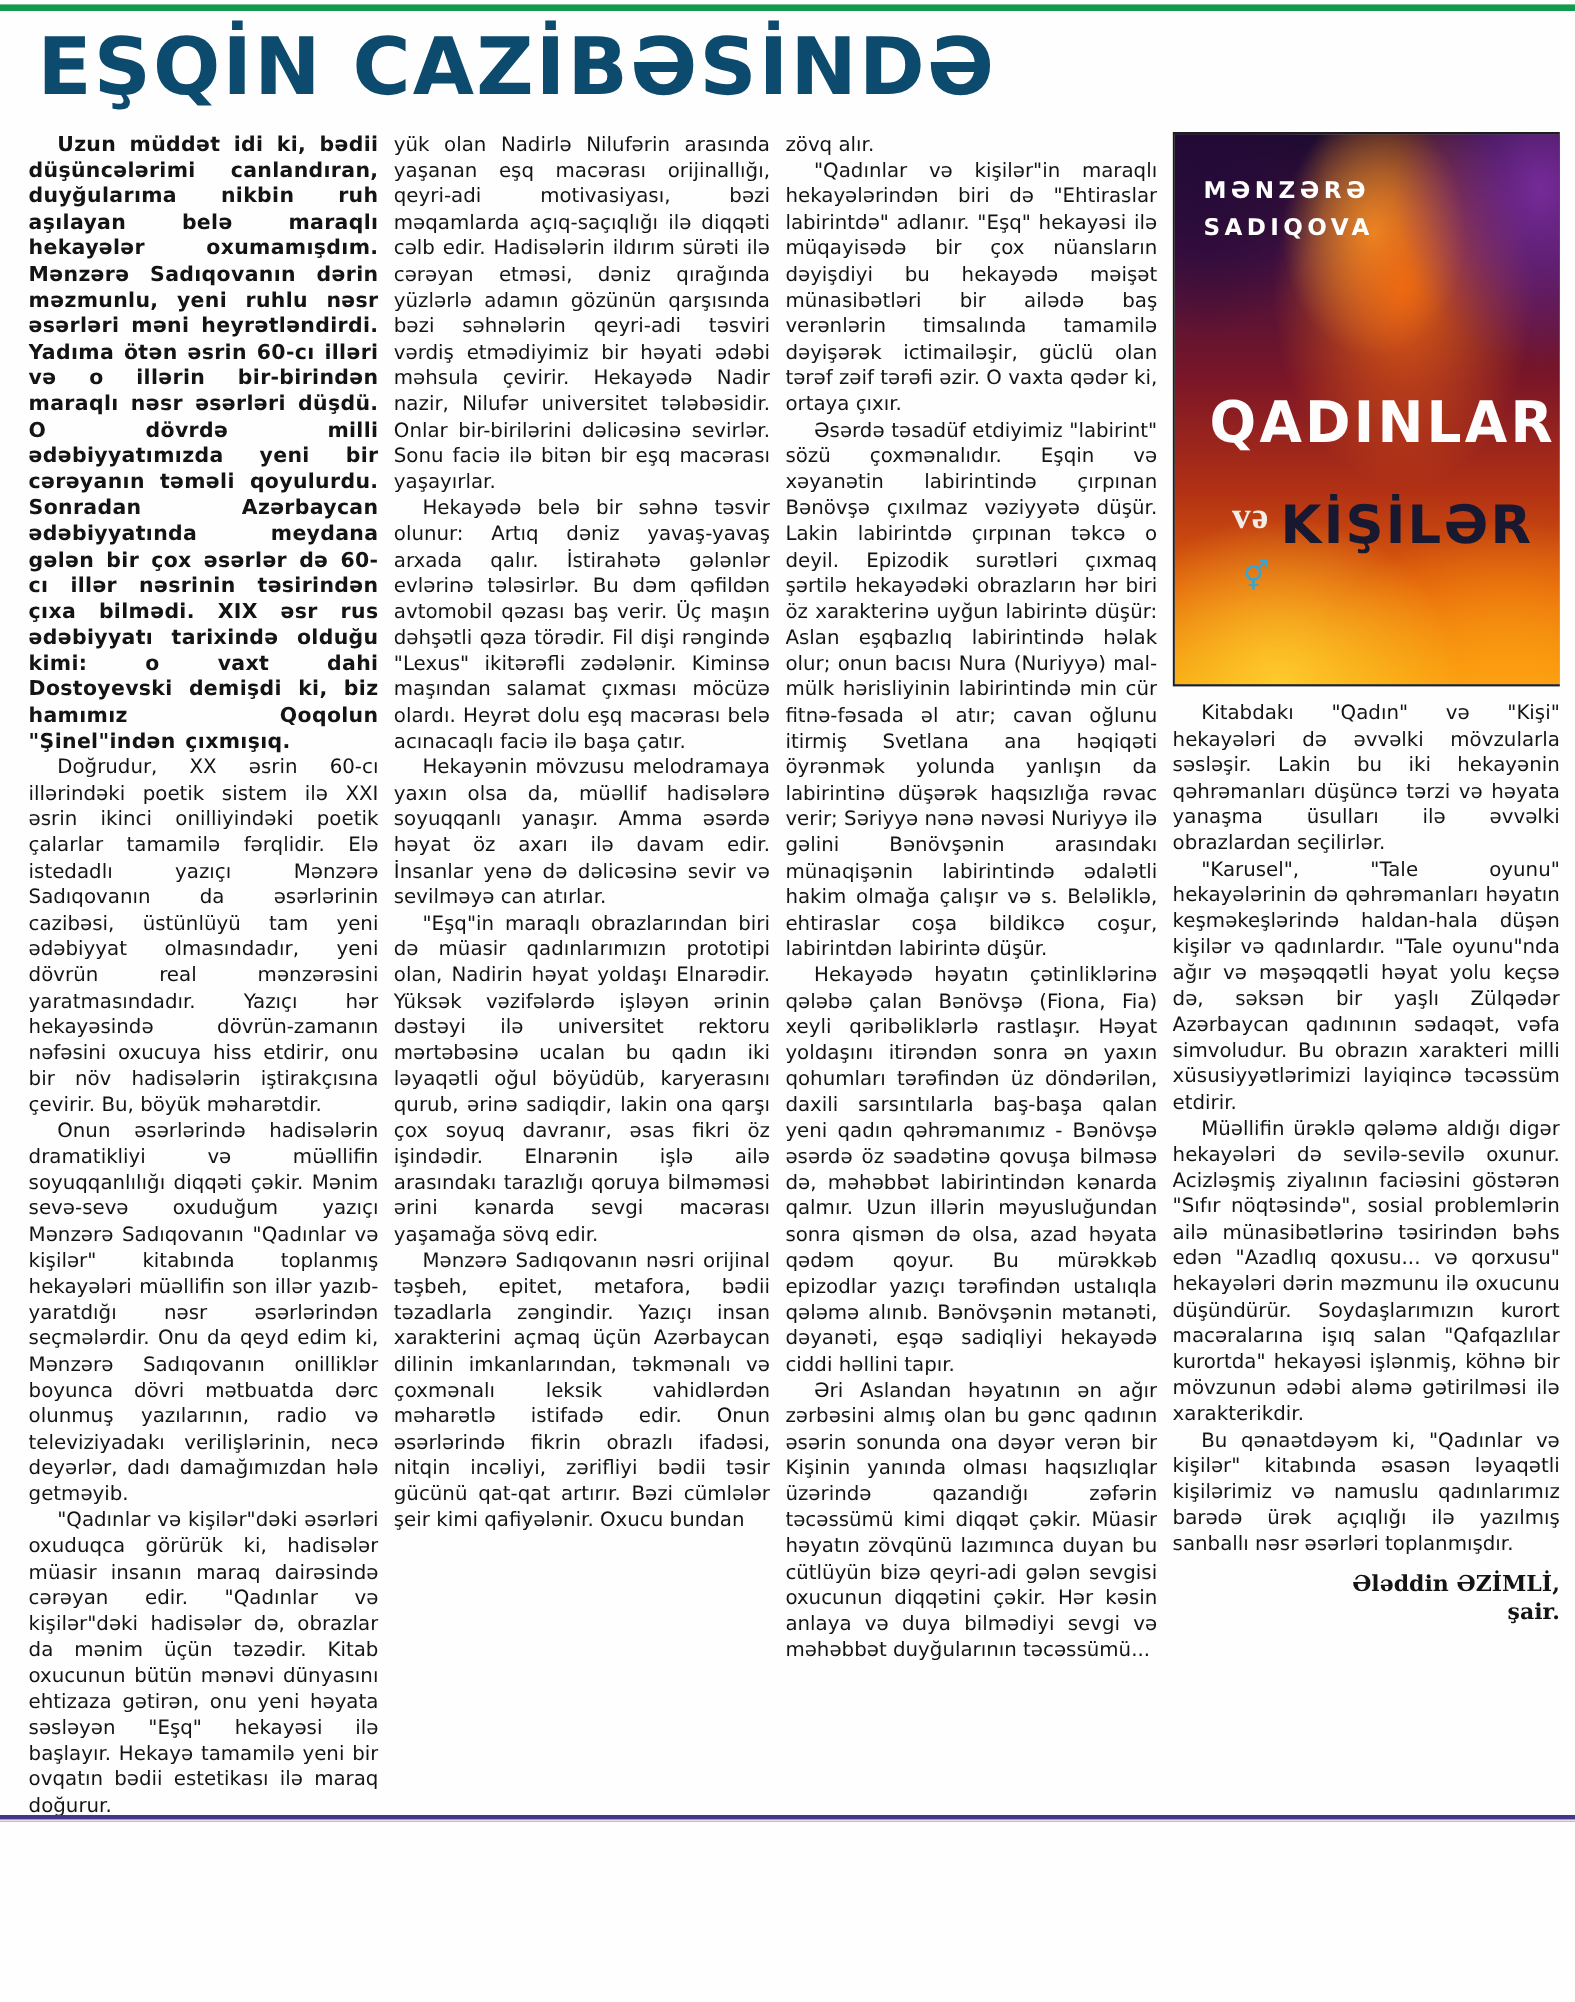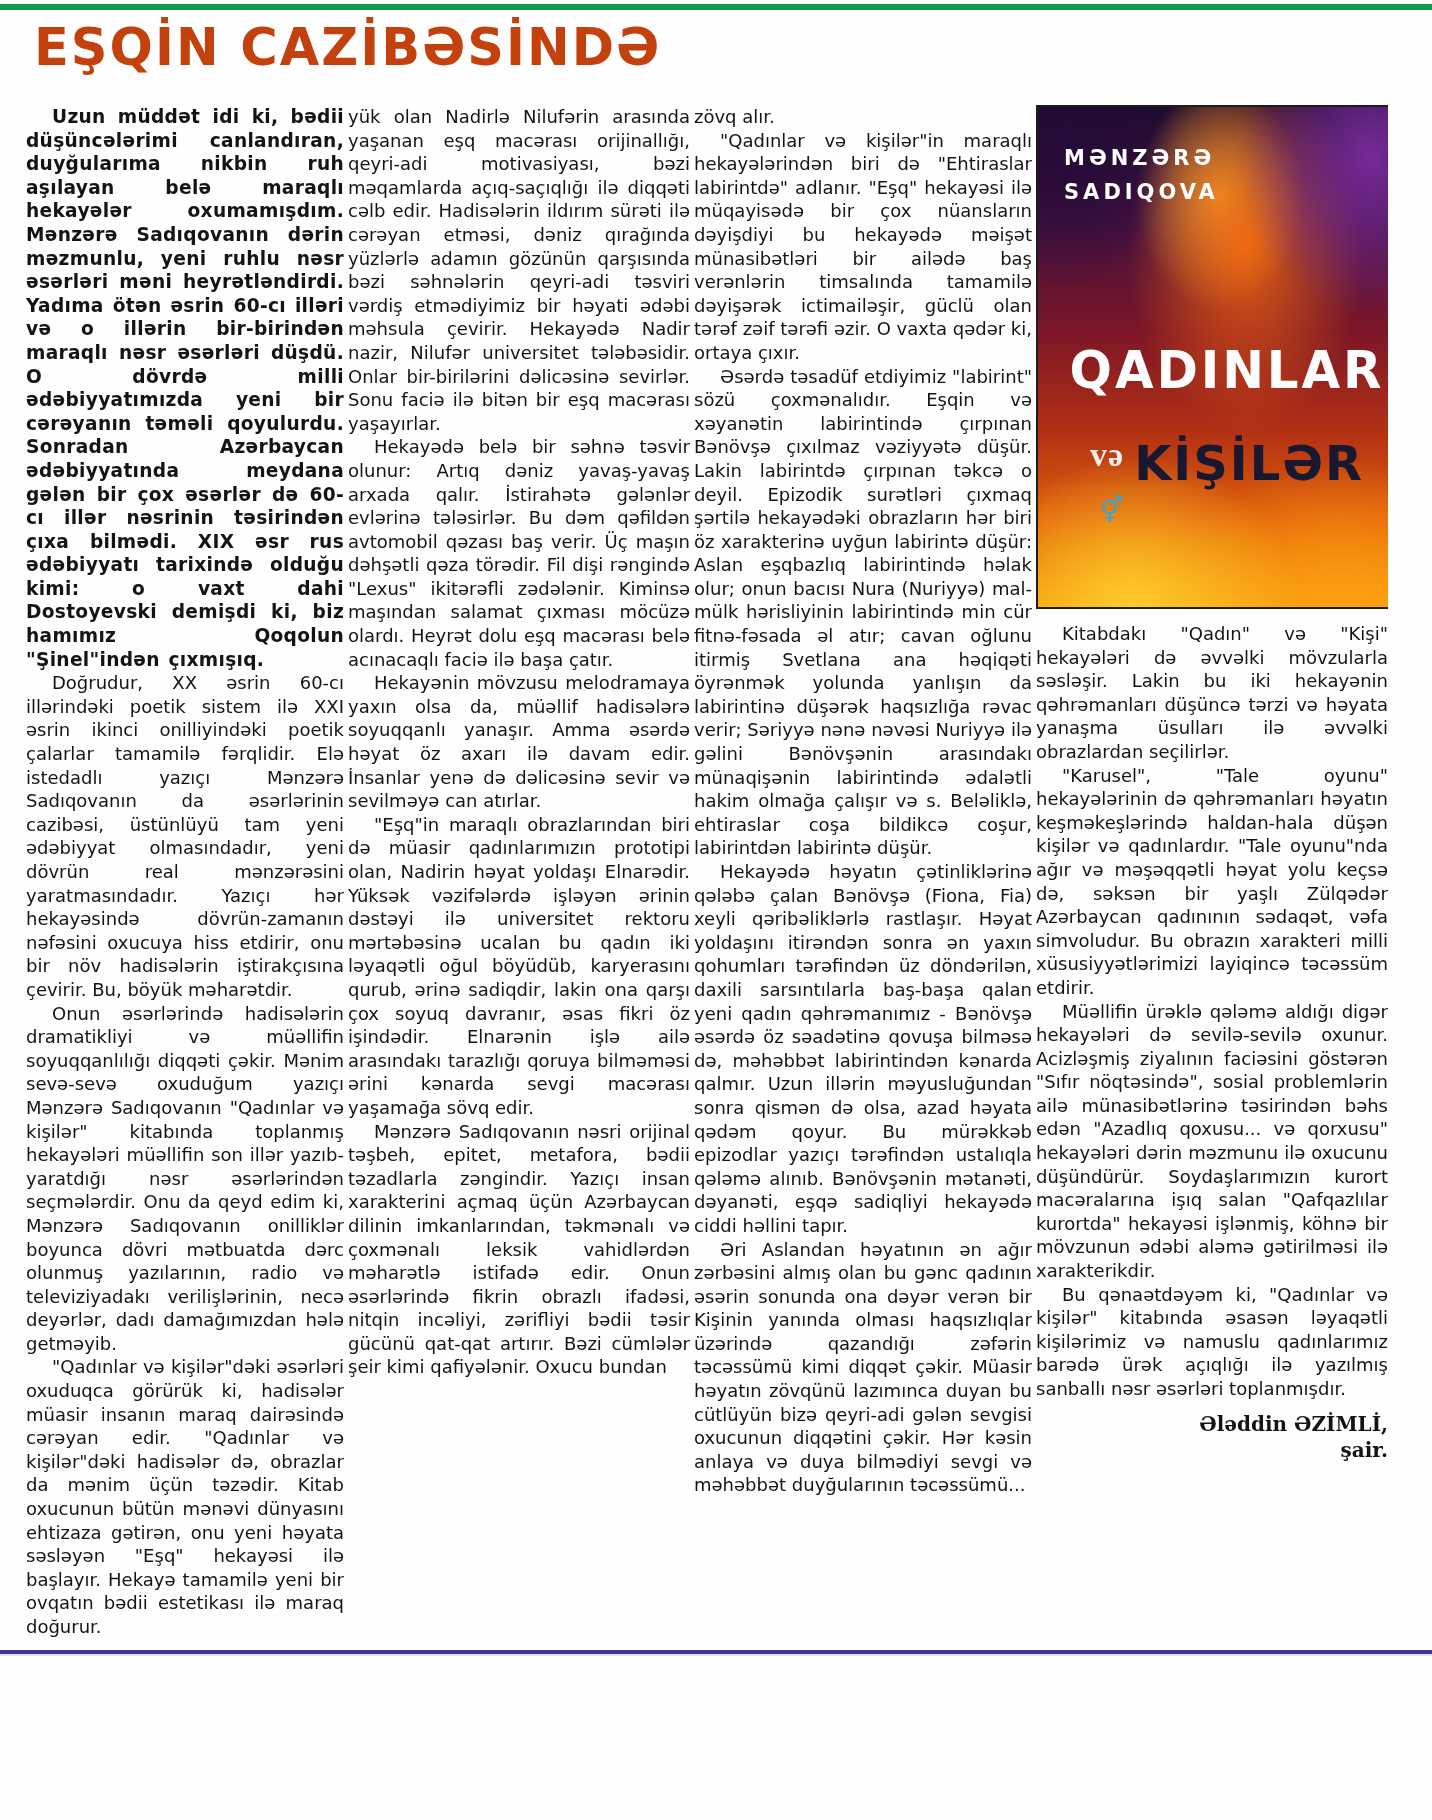--- a/index.html
+++ b/index.html
@@ -12,30 +12,30 @@
     overflow:hidden;
     margin:0 auto;
   }
   .top-rule{
     position:absolute;top:4px;left:0;width:1432px;height:6px;
     background:#119a4e;
   }
   .article-title{
     position:absolute;top:18px;left:34px;width:1000px;
     margin:0;
-    font-size:51px;font-weight:bold;letter-spacing:2px;
-    color:#c2410c;
+    font-size:72px;font-weight:bold;letter-spacing:2px;
+    color:#0c4a6e;
     white-space:nowrap;
   }
   .content{
-    position:absolute;top:105px;left:26px;
+    position:absolute;top:120px;left:26px;
     width:1396px;height:1532px;
     display:grid;
     grid-template-columns:318px 342px 338px 352px;
-    column-gap:4px;
+    column-gap:14px;
   }
   .col{
     height:1532px;overflow:hidden;
     font-size:18px;line-height:23.6px;
     text-align:justify;
   }
   .col p{margin:0;text-indent:26px;}
   .col p.noindent{text-indent:0;}
   .col p.bold-lead{
     font-weight:bold;

